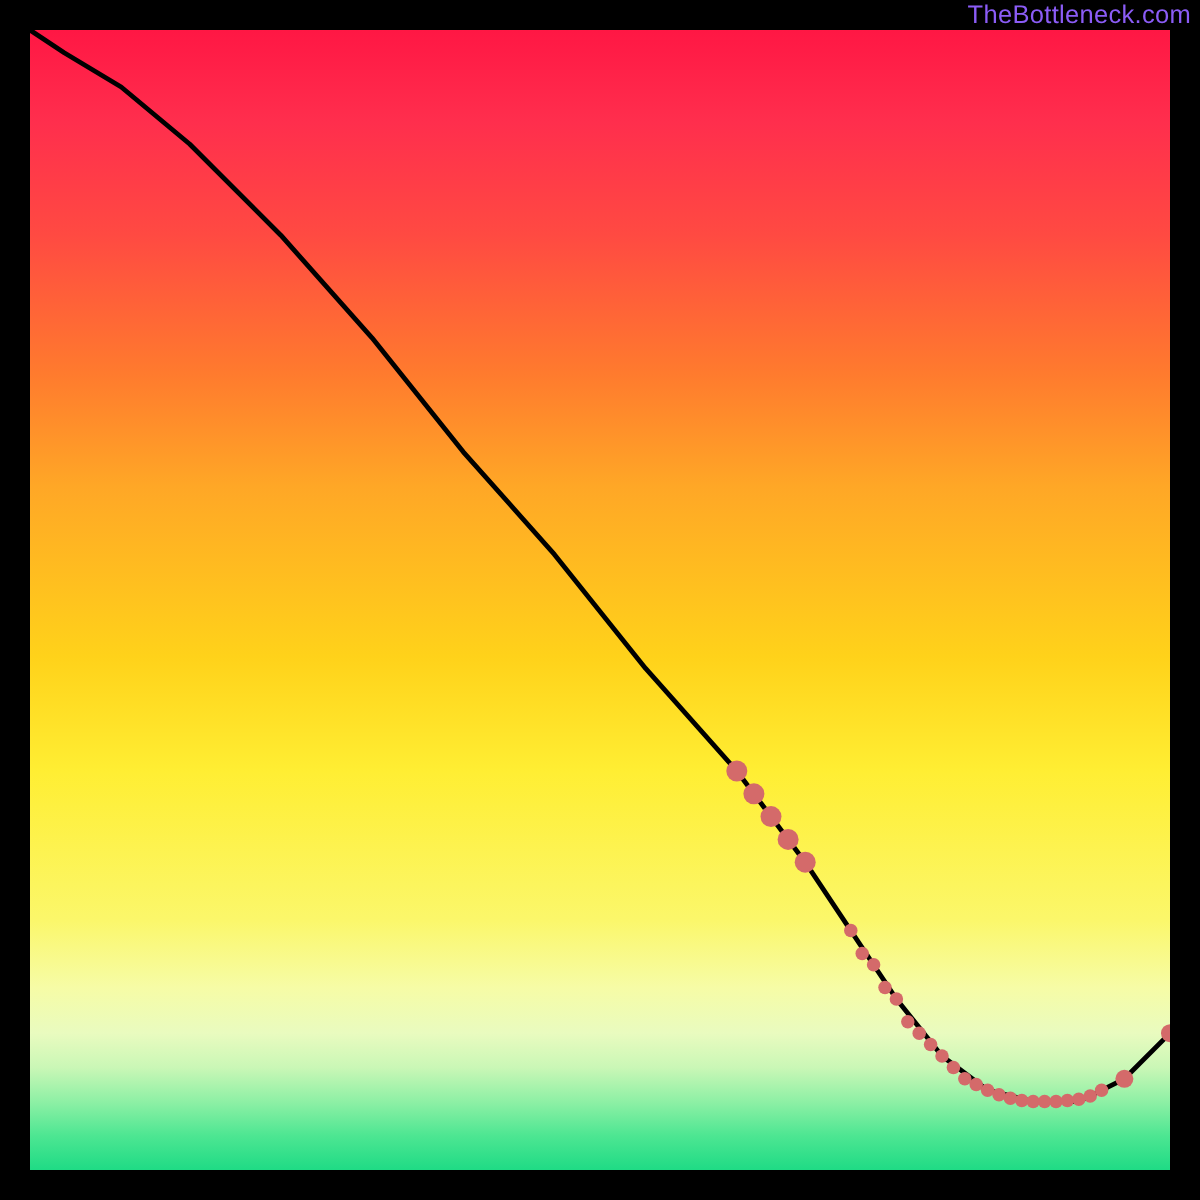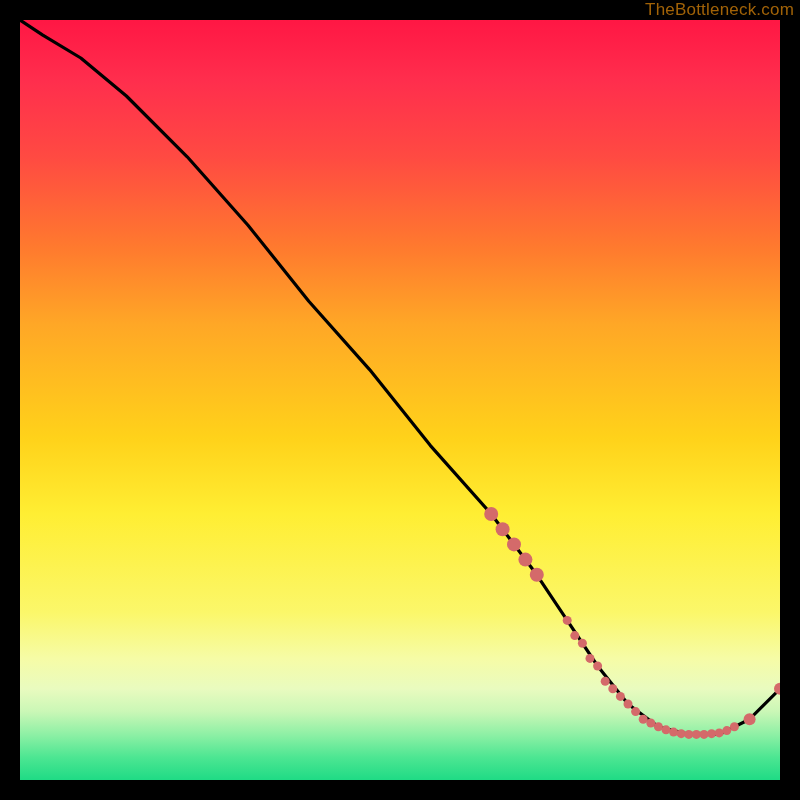--- a/index.html
+++ b/index.html
@@ -56,21 +56,21 @@
     top: 0;
     width: 100%;
     height: 100%;
   }
   .watermark {
     position: absolute;
     top: 0px;
     right: 6px;
     font-family: Arial, Helvetica, sans-serif;
     font-size: 17px;
-    color: #a16207;
+    color: #8b5cf6;
     letter-spacing: 0.2px;
     user-select: none;
   }
 </style>
 </head>
 <body>
 
 <div class="frame">
   <div class="plot">
     <div class="gradient"></div>

